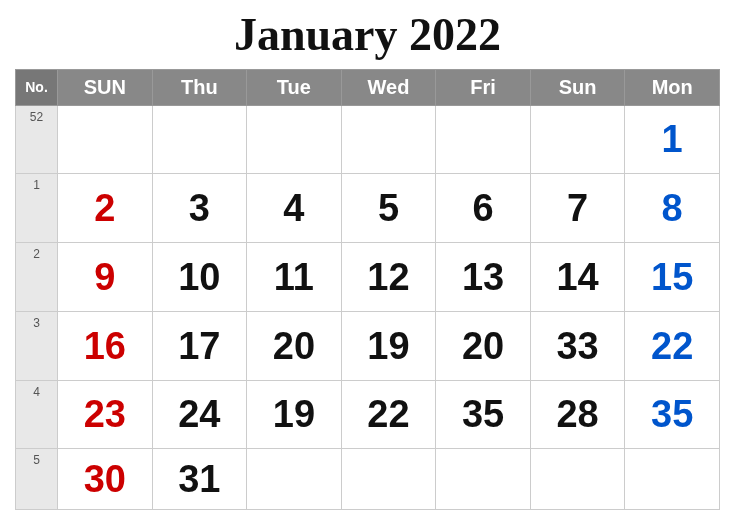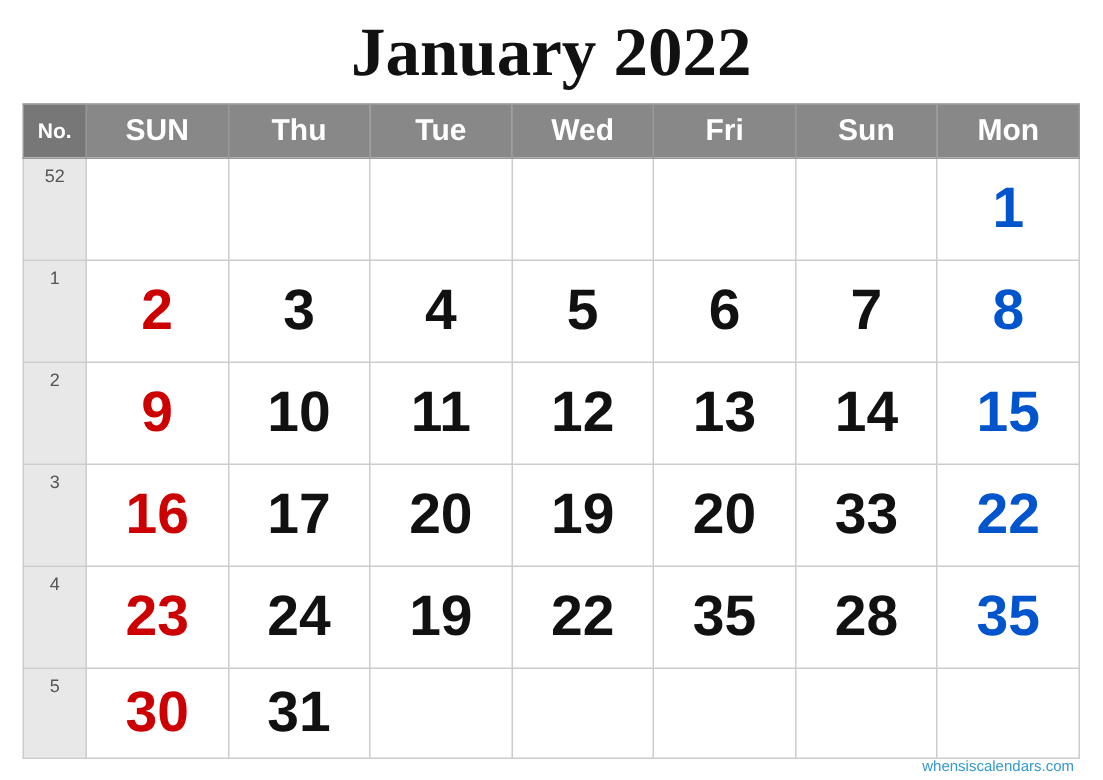--- a/index.html
+++ b/index.html
@@ -173,16 +173,13 @@
           <td><span class="day-num red">30</span></td>
           <td><span class="day-num black">31</span></td>
           <td></td>
           <td></td>
           <td></td>
           <td></td>
           <td></td>
         </tr>
       </tbody>
   </table>
-  <div class="watermark">
-    <a>whensiscalendars.com</a>
-  </div>
 </div>
 
 </body></html>

